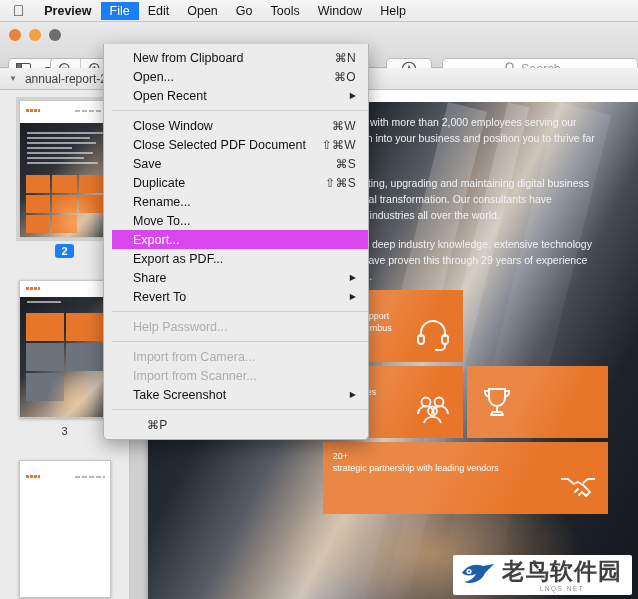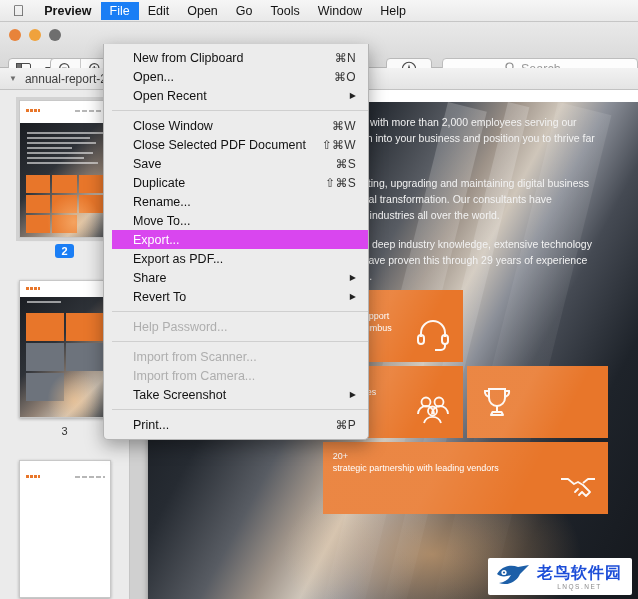--- a/index.html
+++ b/index.html
@@ -179,21 +179,21 @@
     position:absolute; inset:0; z-index:1;
     background:linear-gradient(118deg,rgba(255,255,255,.12) 0 40%,rgba(255,255,255,0) 70%);
   }
 
   #watermark {
     position:absolute; right:6px; bottom:4px; z-index:40;
     background:#fff; padding:5px 10px 3px 8px; border-radius:2px;
     display:flex; align-items:center; gap:7px;
   }
   #watermark .wm-txt { display:flex; flex-direction:column; align-items:center; }
-  #watermark .wm-main { font-size:16px; font-weight:bold; color:#1d4ed8; letter-spacing:1px; line-height:1; }
+  #watermark .wm-main { font-size:23px; font-weight:bold; color:#404040; letter-spacing:1px; line-height:1; }
   #watermark .wm-sub { font-size:6.5px; color:#8c8c8c; letter-spacing:1.5px; margin-top:2px; }
 
   
   #filemenu {
     position:absolute; left:103px; top:22px; width:266px;
     background:#ececec;
     border:1px solid #b4b4b4; border-top:none;
     border-radius:0 0 5px 5px;
     box-shadow:0 6px 18px rgba(0,0,0,.34);
     padding:4px 0 5px 8px;
@@ -551,31 +551,30 @@
 
     <div class="mi-sep"></div>
 
     <div class="mi dim">
       <span class="mi-label">Help Password...</span>
     </div>
 
     <div class="mi-sep"></div>
 
     <div class="mi dim">
+      <span class="mi-label">Import from Camera...</span>
+    </div>
+    <div class="mi dim">
       <span class="mi-label">Import from Scanner...</span>
-    </div>
-    <div class="mi dim">
-      <span class="mi-label">Import from Camera...</span>
     </div>
     <div class="mi">
       <span class="mi-label">Take Screenshot</span>
       <span class="mi-arrow">▶</span>
     </div>
 
     <div class="mi-sep"></div>
 
     <div class="mi">
-      <span class="mi-label">Print...</span>
       <span class="mi-key">⌘P</span>
     </div>
   </div>
 
 </div>
 
 </body></html>

